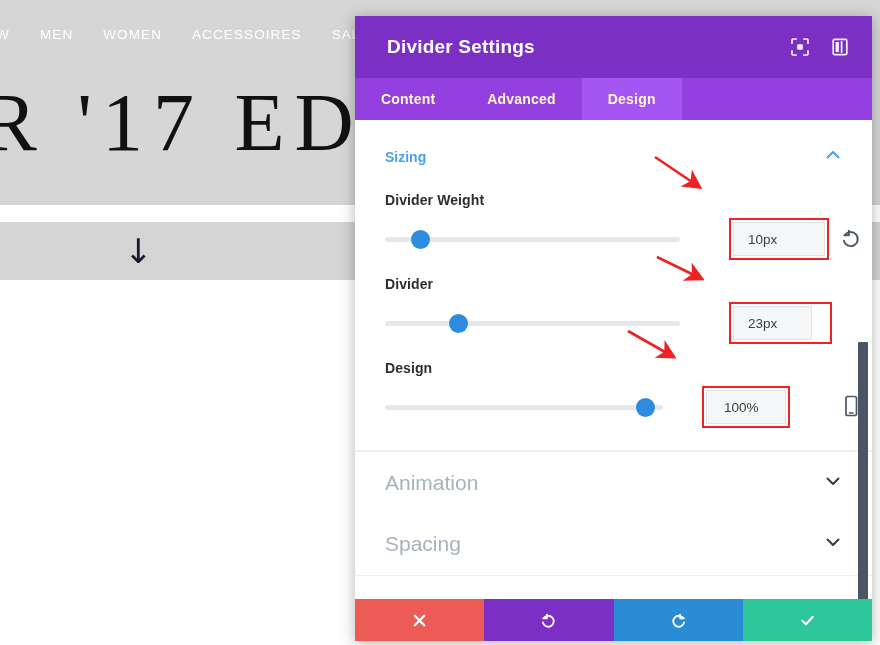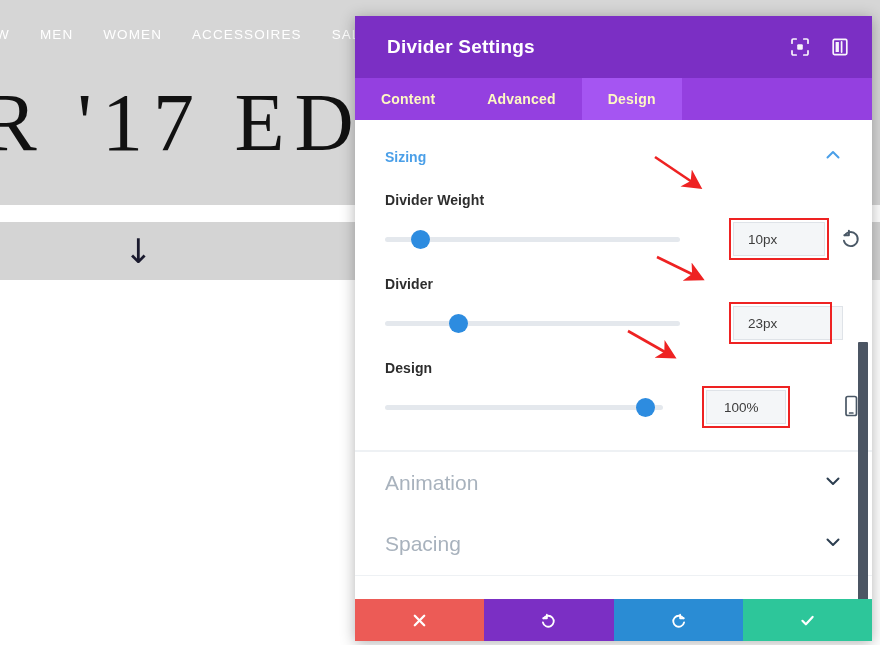--- a/index.html
+++ b/index.html
@@ -262,21 +262,21 @@
         </div>
       </div>
 
       <div class="field">
         <div class="field-label">Divider</div>
         <div class="field-row">
           <div class="slider" style="width:295px">
             <div class="track" style="width:295px"></div>
             <div class="knob" style="left:64px"></div>
           </div>
-          <div class="value-box" style="left:348px; width:110px;">23px</div>
+          <div class="value-box" style="left:348px; width:79px;">23px</div>
           <div class="outline-red" style="left:344px; top:-4px; width:103px; height:42px;"></div>
         </div>
       </div>
 
       <div class="field">
         <div class="field-label">Design</div>
         <div class="field-row">
           <div class="slider" style="width:278px">
             <div class="track" style="width:278px"></div>
             <div class="knob" style="left:251px"></div>

